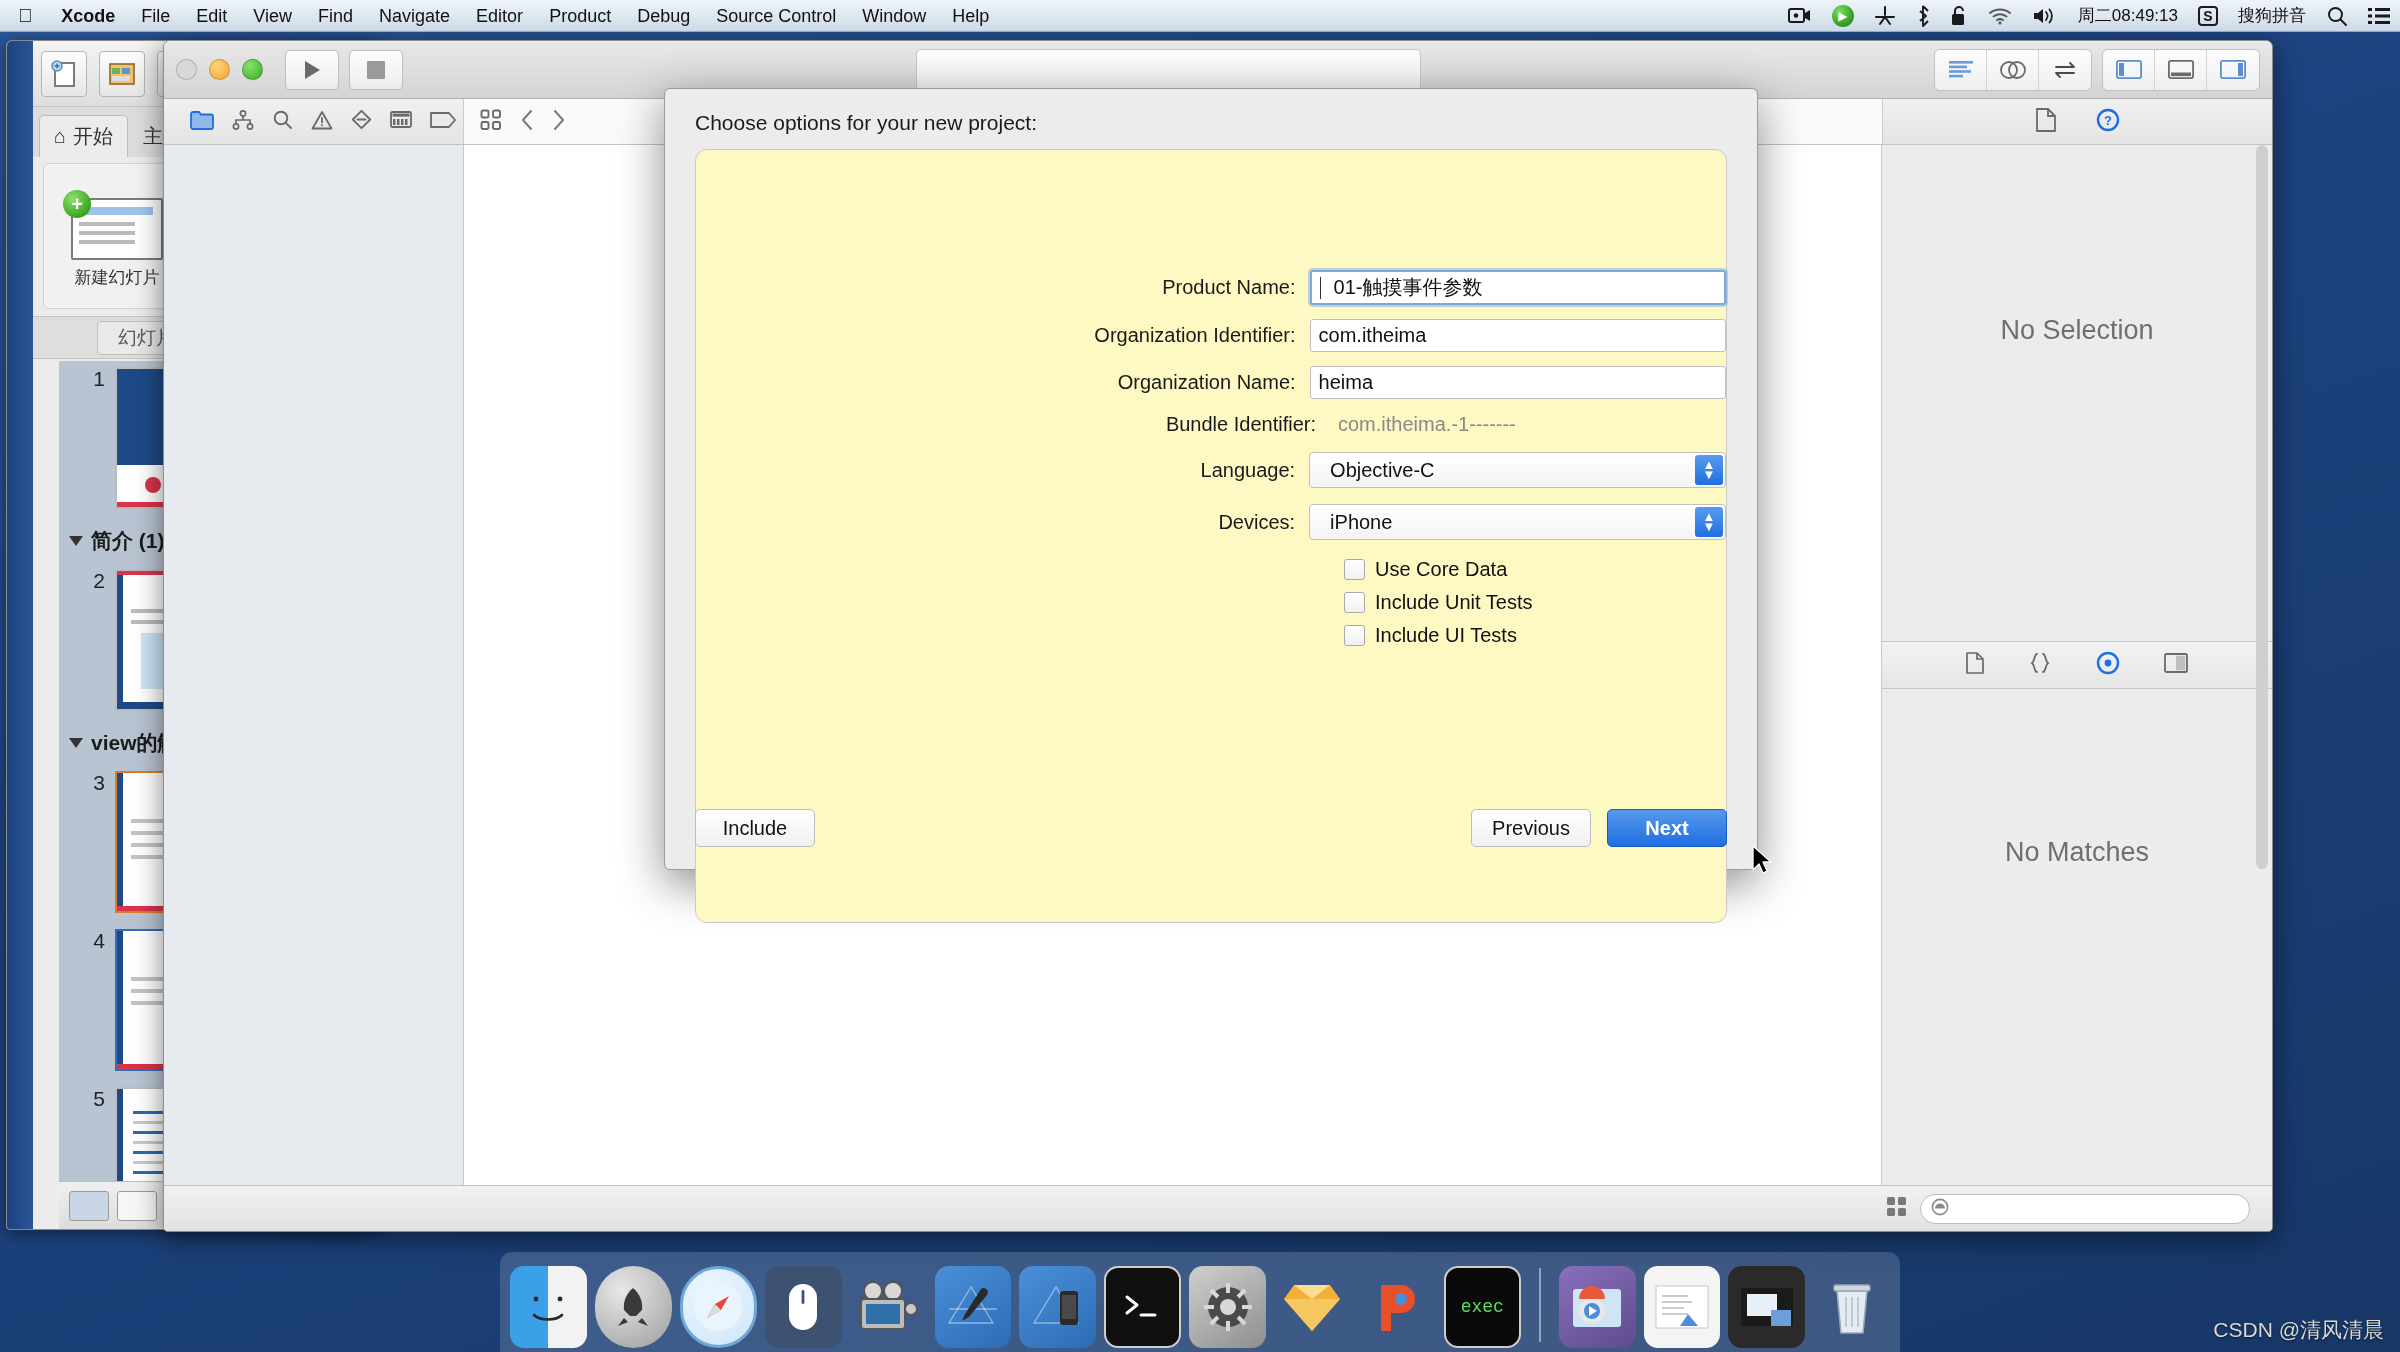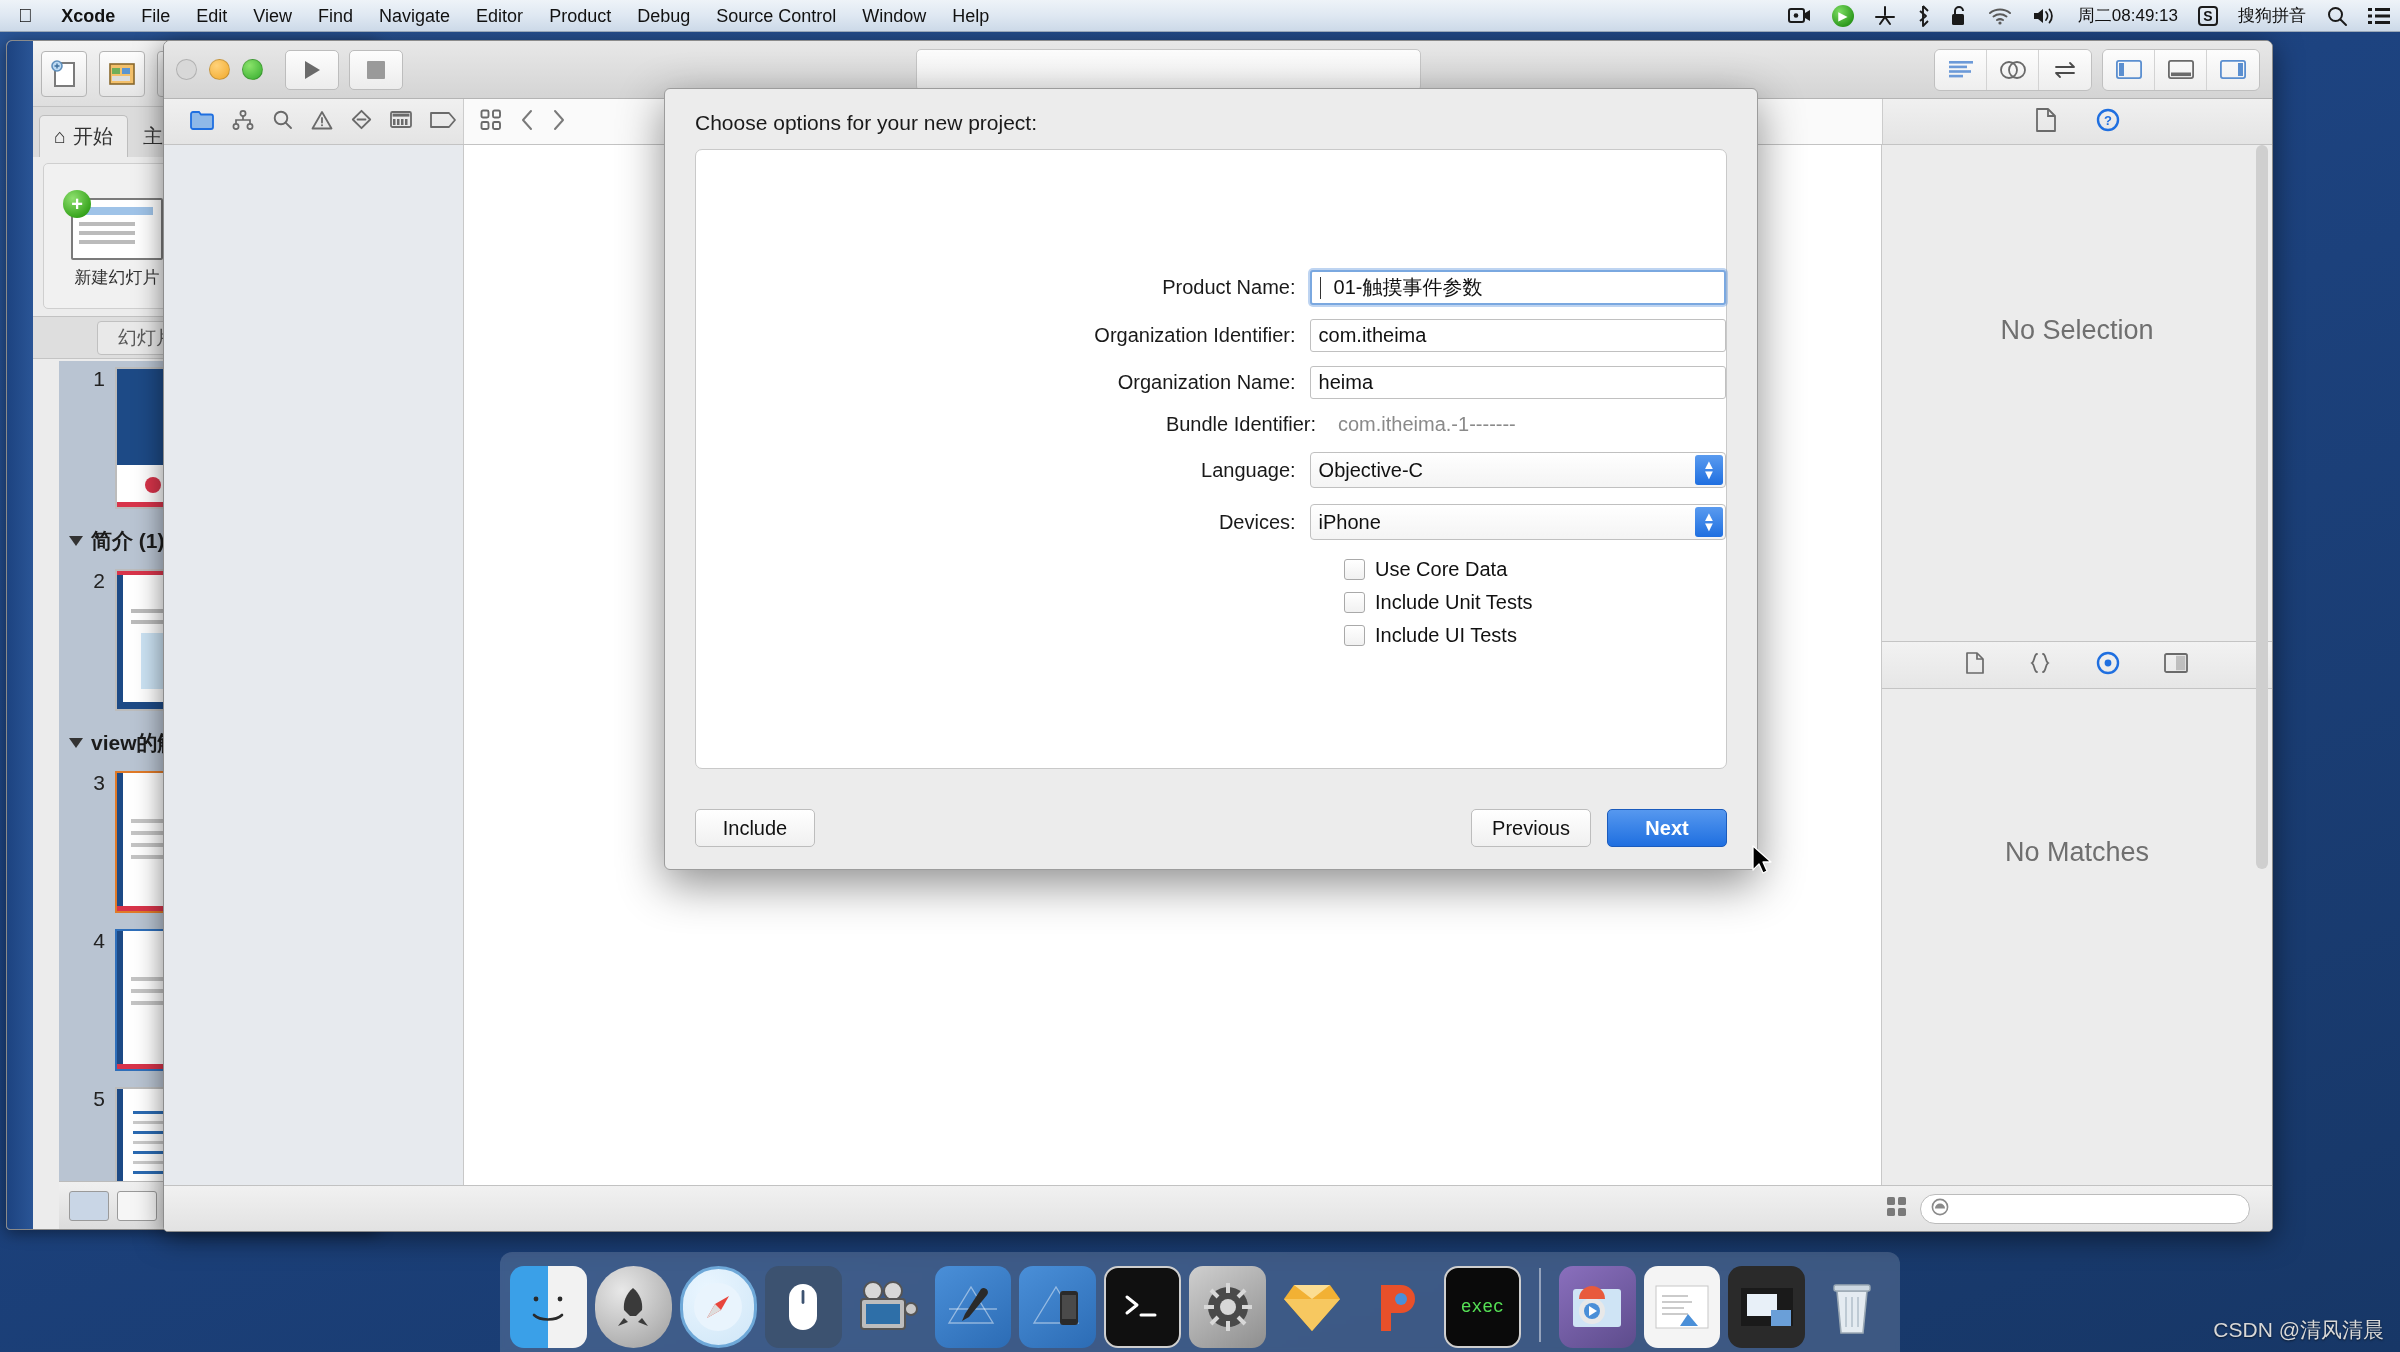--- a/index.html
+++ b/index.html
@@ -205,22 +205,22 @@
   }
 
   
   .sheet {
     position: absolute; left: 664px; top: 88px; width: 1094px; height: 782px;
     background: #ececec; border: 1px solid #9c9c9c; border-radius: 6px;
     box-shadow: 0 14px 46px rgba(0,0,0,.45); z-index: 30;
   }
   .sheet-title { font-size: 21px; color: #1a1a1a; padding: 22px 0 0 30px; }
   .sheet-panel {
-    position: absolute; left: 30px; right: 30px; top: 60px; height: 620px;
-    background: #ffffff; border: 1px solid #c9c9c9; border-radius: 7px;
+    position: absolute; left: 30px; right: 30px; top: 60px; height: 774px;
+    background: #fef9c3; border: 1px solid #c9c9c9; border-radius: 12px;
   }
   .form { position: absolute; left: 0; right: 0; top: 120px; }
   .form-row { display: flex; align-items: center; margin-bottom: 14px; }
   .form-label {
     width: 634px; text-align: right; padding-right: 14px;
     font-size: 20px; color: #1a1a1a; white-space: nowrap;
   }
   .tf {
     width: 430px; height: 33px; border: 1px solid #c0c0c0; border-radius: 3px;
     background: #fff; display: flex; align-items: center; padding: 0 8px;
@@ -228,21 +228,21 @@
   }
   .tf.focused {
     border: 2px solid #7aa8e0; box-shadow: 0 0 0 2px rgba(110,160,225,.45);
     height: 35px;
   }
   .caret { width: 1px; height: 22px; background: #333; margin-right: 1px; }
   .static-val { font-size: 20px; color: #8a8a8a; padding-left: 8px; }
   .popup {
     width: 430px; height: 36px; border: 1px solid #c0c0c0; border-radius: 4px;
     background: linear-gradient(to bottom,#ffffff,#f4f4f4);
-    display: flex; align-items: center; padding: 0 8px; font-size: 20px; color: #111;
+    display: flex; align-items: center; padding: 0 20px; font-size: 20px; color: #111;
     position: relative;
   }
   .popup-arrows {
     position: absolute; right: 2px; top: 2px; bottom: 2px; width: 28px;
     background: linear-gradient(to bottom,#5a9bef,#1f6fe0); border-radius: 3px;
     display: flex; flex-direction: column; align-items: center; justify-content: center;
     color: #fff; font-size: 13px; line-height: 10px;
   }
   .checks { padding-left: 648px; margin-top: 18px; }
   .check-row { display: flex; align-items: center; gap: 10px; margin-bottom: 10px; }

